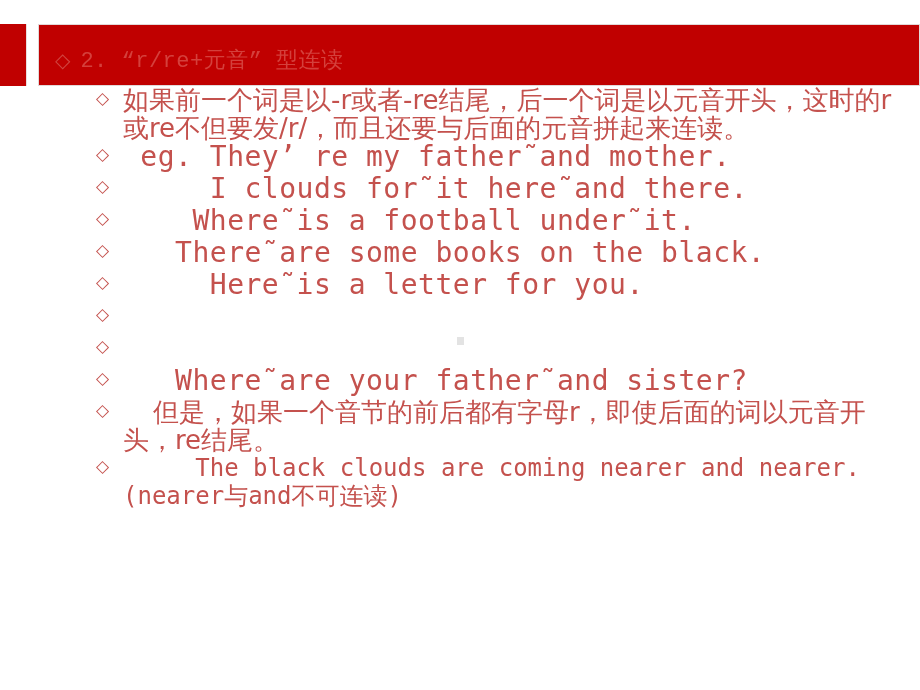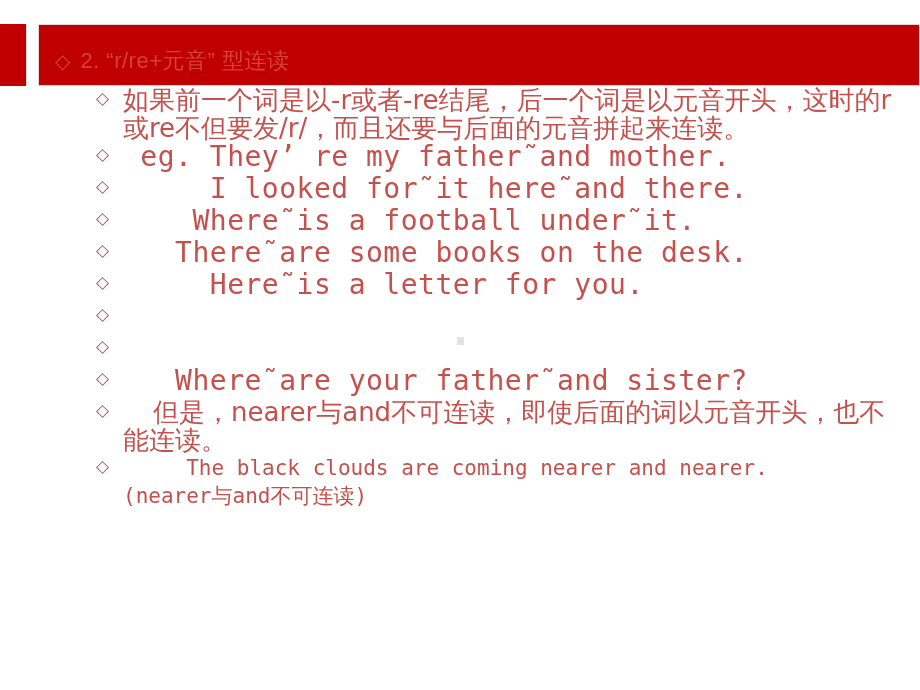--- a/index.html
+++ b/index.html
@@ -54,21 +54,21 @@
     align-items: baseline;
     white-space: nowrap;
   }
   .title-bullet {
     font-size: 20px;
     line-height: 1;
     color: #d04540;
     margin-right: 10px;
   }
   .title-text {
-    font-family: Liberation Sans, sans-serif;
+    font-family: Liberation Mono, monospace;
     font-size: 22px;
     line-height: 1;
     color: #d4403c;
     letter-spacing: 0.5px;
     text-align: center;
   }
 
   
   .body {
     position: absolute;
@@ -121,21 +121,21 @@
     font-family: "DejaVu Sans Mono", "Liberation Mono", monospace;
     font-size: 28px;
     line-height: 30px;
     letter-spacing: 0.5px;
     padding-left: 27px;
   }
 
   
   .mix {
     font-family: "DejaVu Sans Mono", "Liberation Mono", monospace;
-    font-size: 21px;
+    font-size: 24px;
     line-height: 28px;
     padding-left: 27px;
   }
 
   
   .artifact {
     position: absolute;
     left: 457px;
     top: 337px;
     width: 7px;
@@ -164,31 +164,31 @@
       <span class="line-text cn">如果前一个词是以-r或者-re结尾，后一个词是以元音开头，这时的r或re不但要发/r/，而且还要与后面的元音拼起来连读。</span>
     </div>
 
     <div class="line">
       <span class="bullet">◇</span>
       <span class="line-text en"> eg. They’ re my father˜and mother.</span>
     </div>
 
     <div class="line">
       <span class="bullet">◇</span>
-      <span class="line-text en">     I looked for˜it here˜and there.</span>
+      <span class="line-text en">     I clouds for˜it here˜and there.</span>
     </div>
 
     <div class="line">
       <span class="bullet">◇</span>
       <span class="line-text en">    Where˜is a football under˜it.</span>
     </div>
 
     <div class="line">
       <span class="bullet">◇</span>
-      <span class="line-text en">   There˜are some books on the desk.</span>
+      <span class="line-text en">   There˜are some books on the black.</span>
     </div>
 
     <div class="line">
       <span class="bullet">◇</span>
       <span class="line-text en">     Here˜is a letter for you.</span>
     </div>
 
     <div class="line">
       <span class="bullet">◇</span>
     </div>
@@ -197,21 +197,21 @@
       <span class="bullet">◇</span>
     </div>
 
     <div class="line">
       <span class="bullet">◇</span>
       <span class="line-text en">   Where˜are your father˜and sister?</span>
     </div>
 
     <div class="line">
       <span class="bullet">◇</span>
-      <span class="line-text cn indent-sm">但是，nearer与and不可连读，即使后面的词以元音开头，也不能连读。</span>
+      <span class="line-text cn indent-sm">但是，如果一个音节的前后都有字母r，即使后面的词以元音开头，re结尾。</span>
     </div>
 
     <div class="line">
       <span class="bullet">◇</span>
       <span class="line-text mix">     The black clouds are coming nearer and nearer.
 (nearer与and不可连读)</span>
     </div>
 
   </div>
 

